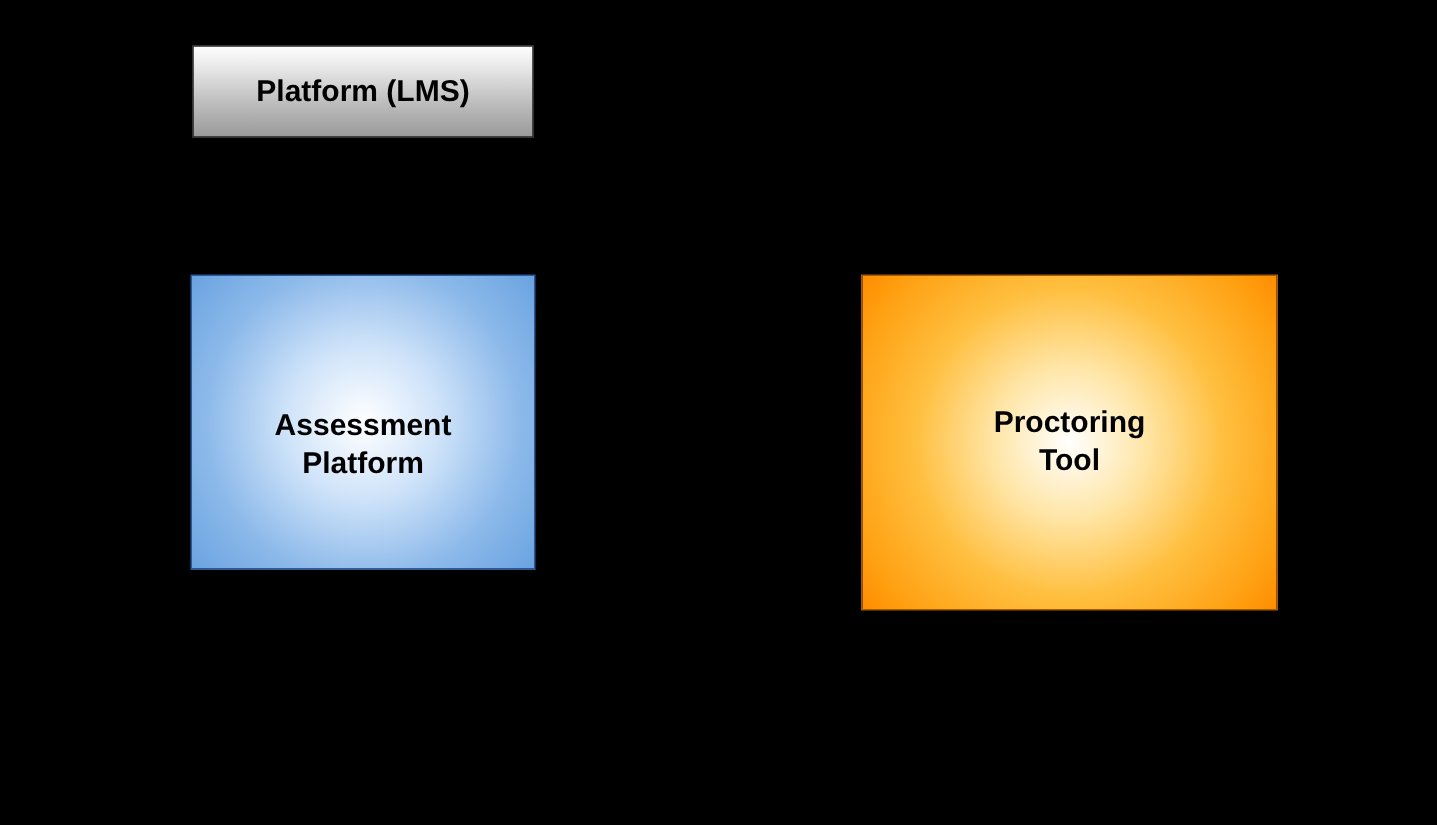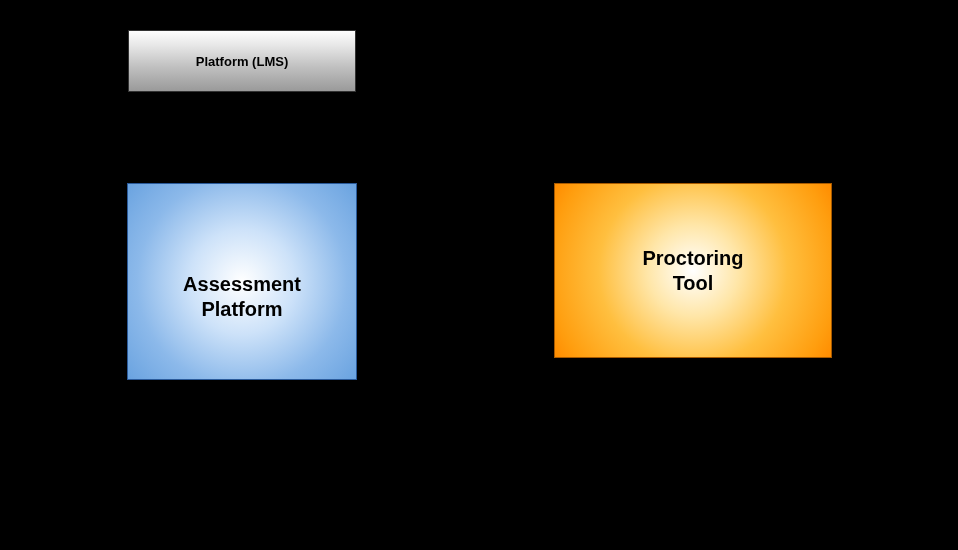--- a/index.html
+++ b/index.html
@@ -21,21 +21,21 @@
     }
     .lms-box {
       left: 128px;
       top: 30px;
       width: 228px;
       height: 62px;
       background: linear-gradient(180deg, #fefefe 0%, #e6e6e6 25%, #c0c0c0 60%, #9a9a9a 100%);
       border: 1px solid #333;
     }
     .lms-label {
-      font-size: 13px;
+      font-size: 20px;
       font-weight: bold;
       color: #000;
     }
     .assessment-box {
       left: 127px;
       top: 183px;
       width: 230px;
       height: 197px;
       background: radial-gradient(circle at 50% 50%, #ffffff 0%, #cde2f9 35%, #8cb9ea 70%, #6aa3e0 100%);
       border: 1px solid #2a5a9a;
@@ -51,24 +51,24 @@
       line-height: 1.2;
     }
     .assessment-title {
       font-size: 20px;
       font-weight: bold;
       color: #000;
       line-height: 1.25;
       margin-top: 30px;
     }
     .proctoring-box {
-      left: 554px;
+      left: 574px;
       top: 183px;
       width: 278px;
-      height: 175px;
+      height: 224px;
       background: radial-gradient(circle at 50% 50%, #ffffff 0%, #ffe6a8 28%, #ffbf3f 58%, #ff9e0f 88%, #ff8c00 100%);
       border: 1px solid #a85a00;
     }
     .proctoring-title {
       font-size: 20px;
       font-weight: bold;
       color: #000;
       line-height: 1.25;
     }
   </style>

